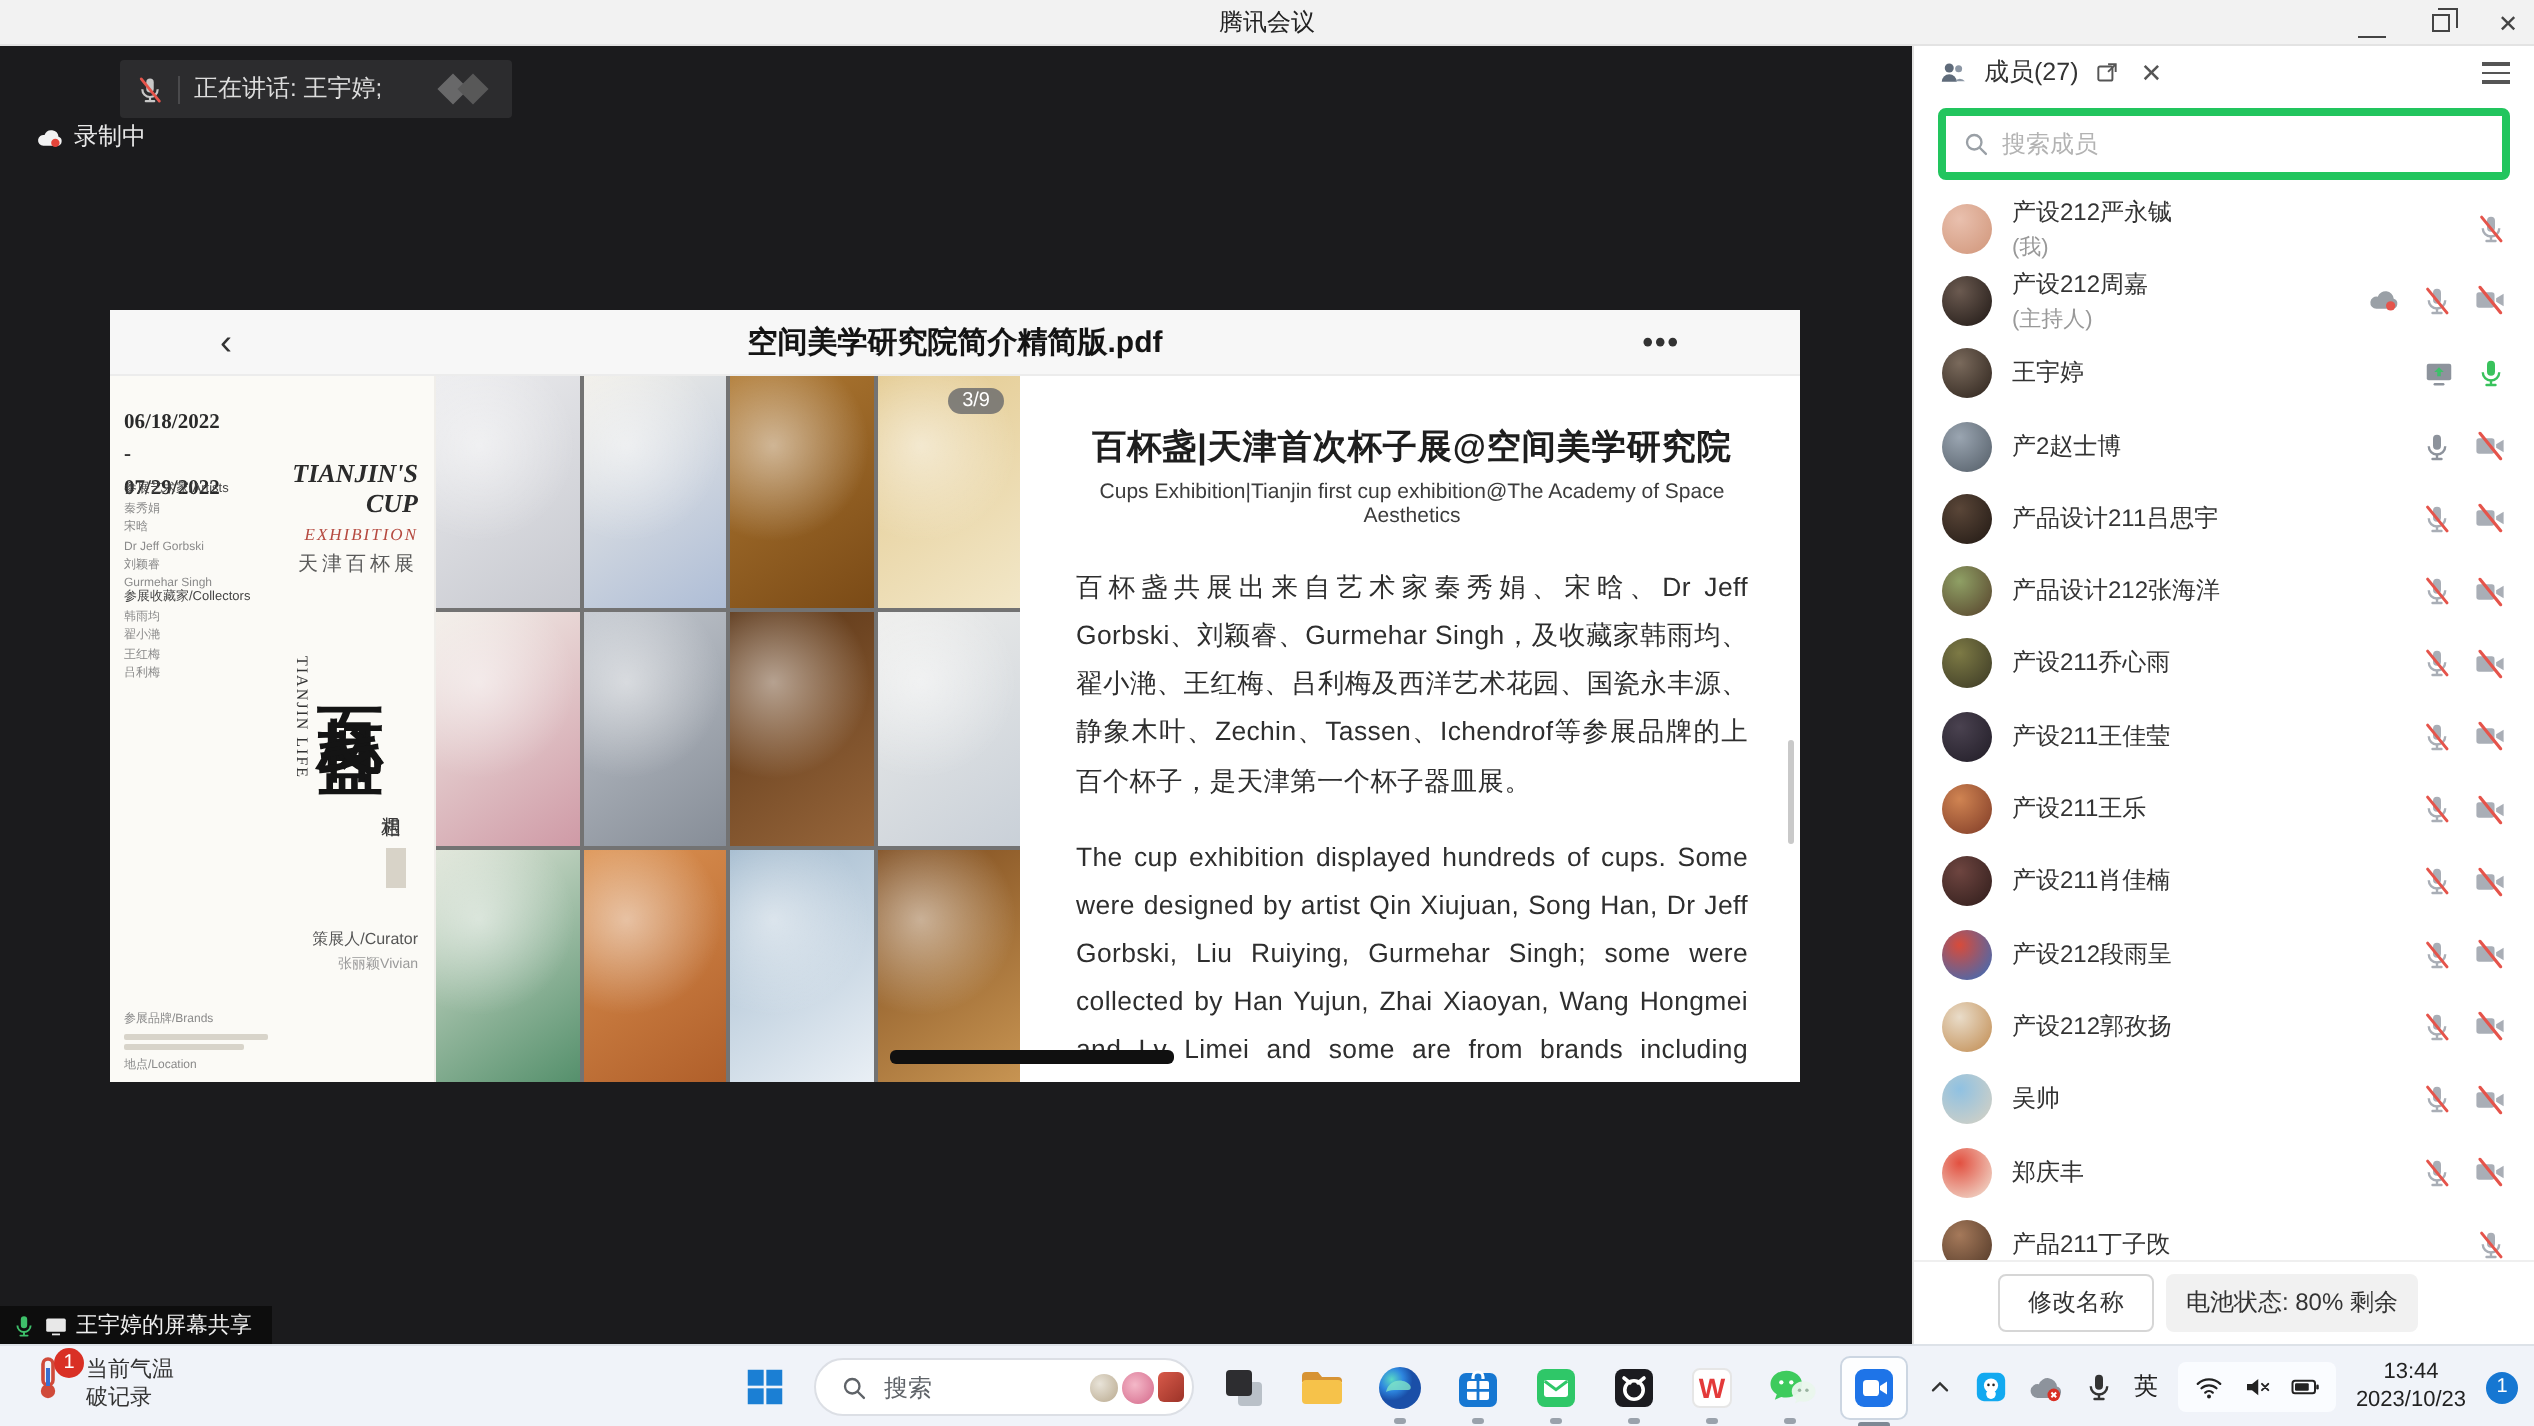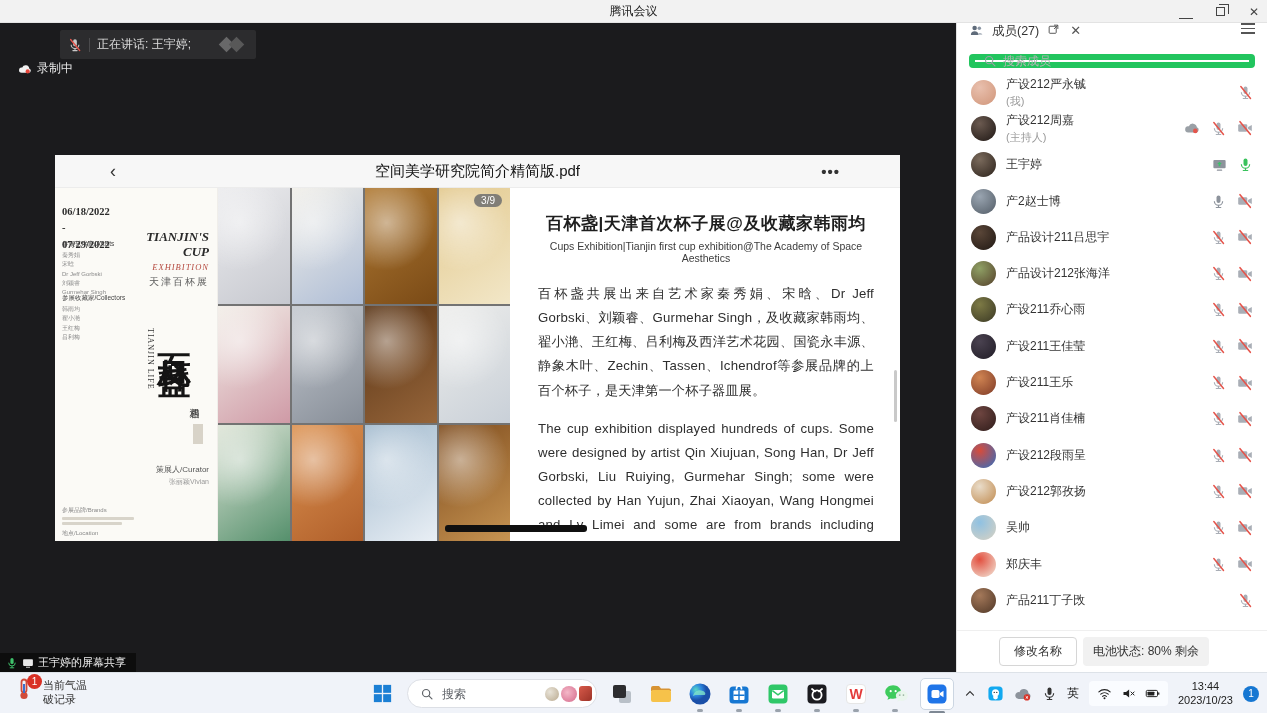--- a/index.html
+++ b/index.html
@@ -25,21 +25,21 @@
   .diamonds{margin-left:auto;position:relative;width:30px;height:16px;opacity:.55}
   .diamonds i{position:absolute;width:11px;height:11px;background:#9a9a9a;transform:rotate(45deg);top:2px}
   .diamonds i:first-child{left:3px}.diamonds i:last-child{left:13px;background:#7c7c7c}
   .recbox{position:absolute;left:18px;top:37px;display:flex;align-items:center;gap:5px}
   .recbox .rtext{font-size:12px;color:#e8e8e8}
 
   
   .phone{position:absolute;left:55px;top:132px;width:845px;height:386px;background:#fff;overflow:hidden}
   .pdfhdr{height:33px;background:#f7f7f7;border-bottom:1px solid #ececec;display:flex;align-items:center;position:relative}
   .pdfback{position:absolute;left:55px;font-size:18px;color:#333;line-height:1}
-  .pdftitle{margin:0 auto;font-size:15px;font-weight:normal;color:#141414}
+  .pdftitle{margin:0 auto;font-size:15px;font-weight:bold;color:#141414}
   .pdfmenu{position:absolute;right:60px;font-size:15px;color:#333;letter-spacing:1px;font-weight:bold}
   .pdfbody{display:flex;height:353px}
 
   
   .poster{width:163px;background:#fbfaf6;position:relative;flex:none;overflow:hidden;border-right:1px solid #f0eeea}
   .dates{position:absolute;left:7px;top:16px;font-family:"Liberation Serif",serif;font-weight:bold;font-size:10.5px;color:#2a2a2a;line-height:1.55}
   .tj-block{position:absolute;right:8px;top:42px;text-align:right}
   .tj1,.tj2{font-family:"Liberation Serif",serif;font-style:italic;font-weight:bold;font-size:13px;color:#2b2b2b;line-height:1.15}
   .tj-exh{font-family:"Liberation Serif",serif;font-style:italic;font-size:8.5px;color:#b5493f;letter-spacing:1px;margin-top:2px}
   .tj-cn{font-size:10px;color:#5a5a5a;margin-top:3px;letter-spacing:2px}
@@ -71,27 +71,27 @@
   .expara.en{margin-top:14px}
   .scrollhint{position:absolute;right:3px;top:182px;width:3px;height:52px;background:#c9c9c9;border-radius:2px}
   .homebar{position:absolute;left:390px;top:370px;width:142px;height:7px;background:#101010;border-radius:3px}
 
   
   .sharepill{position:absolute;left:0;top:630px;height:19px;background:#0d0d0d;display:flex;align-items:center;gap:4px;padding:0 10px 0 6px}
   .sharepill .ptext{font-size:11px;color:#f0f0f0}
 
   
   .panel{position:absolute;left:956px;top:23px;width:311px;height:649px;background:#fff;border-left:1px solid #e2e2e2;display:flex;flex-direction:column}
-  .phdr{height:27px;display:flex;align-items:flex-start;padding:0 12px;gap:8px;position:relative}
+  .phdr{height:27px;display:flex;align-items:center;padding:0 12px;gap:8px;position:relative}
   .phdr .ptitle{font-size:12.5px;color:#333}
   .phdr .hico{display:flex;align-items:center}
   .phdr .close-x{font-size:13px;color:#555;margin-left:2px}
   .phdr .burger{margin-left:auto;display:flex;flex-direction:column;gap:3px}
   .phdr .burger i{width:14px;height:1.6px;background:#555;display:block}
-  .psearch{margin:4px 12px 6px;height:14px;border:6px solid #22c55e;border-radius:4px;display:flex;align-items:center;padding:0 8px;gap:6px;background:#fff}
+  .psearch{margin:4px 12px 6px;height:36px;border:4px solid #22c55e;border-radius:4px;display:flex;align-items:center;padding:0 8px;gap:6px;background:#fff}
   .psearch input{border:none;outline:none;flex:1;font-size:12px;color:#333;background:transparent;font-family:"Liberation Sans",sans-serif}
   .psearch input::placeholder{color:#b3b3b3}
   .mlist{flex:1;overflow:hidden}
   .mrow{height:36.3px;display:flex;align-items:center;padding:0 14px;gap:10px}
   .avatar{width:25px;height:25px;border-radius:50%;flex:none}
   .mnames{display:flex;flex-direction:column;justify-content:space-between}
   .mname{font-size:12px;color:#333;white-space:nowrap}
   .msub{font-size:11px;color:#999;margin-top:1px}
   .mics{margin-left:auto;display:flex;align-items:center;gap:11px}
   .pfoot{height:42px;border-top:1px solid #efefef;display:flex;align-items:center;justify-content:flex-end;gap:6px;padding:0 58px 0 0}
@@ -231,21 +231,21 @@
           <div class="tile" style="background: radial-gradient(circle at 30% 30%, rgba(255, 255, 255, 0.5), rgba(255, 255, 255, 0) 50%), linear-gradient(145deg, rgb(195, 200, 207), rgb(134, 141, 151));"></div>
           <div class="tile" style="background: radial-gradient(circle at 30% 30%, rgba(255, 255, 255, 0.5), rgba(255, 255, 255, 0) 50%), linear-gradient(145deg, rgb(90, 53, 22), rgb(150, 101, 58));"></div>
           <div class="tile" style="background: radial-gradient(circle at 30% 30%, rgba(255, 255, 255, 0.5), rgba(255, 255, 255, 0) 50%), linear-gradient(145deg, rgb(237, 237, 235), rgb(201, 208, 216));"></div>
           <div class="tile" style="background: radial-gradient(circle at 30% 30%, rgba(255, 255, 255, 0.5), rgba(255, 255, 255, 0) 50%), linear-gradient(145deg, rgb(223, 229, 216), rgb(85, 144, 108));"></div>
           <div class="tile" style="background: radial-gradient(circle at 30% 30%, rgba(255, 255, 255, 0.5), rgba(255, 255, 255, 0) 50%), linear-gradient(145deg, rgb(221, 147, 82), rgb(176, 95, 42));"></div>
           <div class="tile" style="background: radial-gradient(circle at 30% 30%, rgba(255, 255, 255, 0.5), rgba(255, 255, 255, 0) 50%), linear-gradient(145deg, rgb(162, 186, 206), rgb(233, 239, 245));"></div>
           <div class="tile" style="background: radial-gradient(circle at 30% 30%, rgba(255, 255, 255, 0.5), rgba(255, 255, 255, 0) 50%), linear-gradient(145deg, rgb(126, 76, 30), rgb(199, 148, 82));"></div>
         </div>
 
       <div class="textcol">
-        <div class="extitle">百杯盏|天津首次杯子展@及收藏家韩雨均</div>
+        <div class="extitle">百杯盏|天津首次杯子展@空间美学研究院</div>
         <div class="exsub">Cups Exhibition|Tianjin first cup exhibition@The Academy of Space Aesthetics</div>
         <div class="expara">百杯盏共展出来自艺术家秦秀娟、宋晗、Dr Jeff Gorbski、刘颖睿、Gurmehar Singh，及收藏家韩雨均、翟小滟、王红梅、吕利梅及西洋艺术花园、国瓷永丰源、静象木叶、Zechin、Tassen、Ichendrof等参展品牌的上百个杯子，是天津第一个杯子器皿展。</div>
         <div class="expara en">The cup exhibition displayed hundreds of cups. Some were designed by artist Qin Xiujuan, Song Han, Dr Jeff Gorbski, Liu Ruiying, Gurmehar Singh; some were collected by Han Yujun, Zhai Xiaoyan, Wang Hongmei and Lv Limei and some are from brands including Western Art Garden, Auratic, 静象木叶, Zechin, Tassen, Ichendrof. The exhibition is the first cup exhibition in Tianjin.</div>
         <div class="scrollhint"></div>
       </div>
     </div>
     <div class="homebar"></div>
   </div>
 
   <div class="sharepill">

